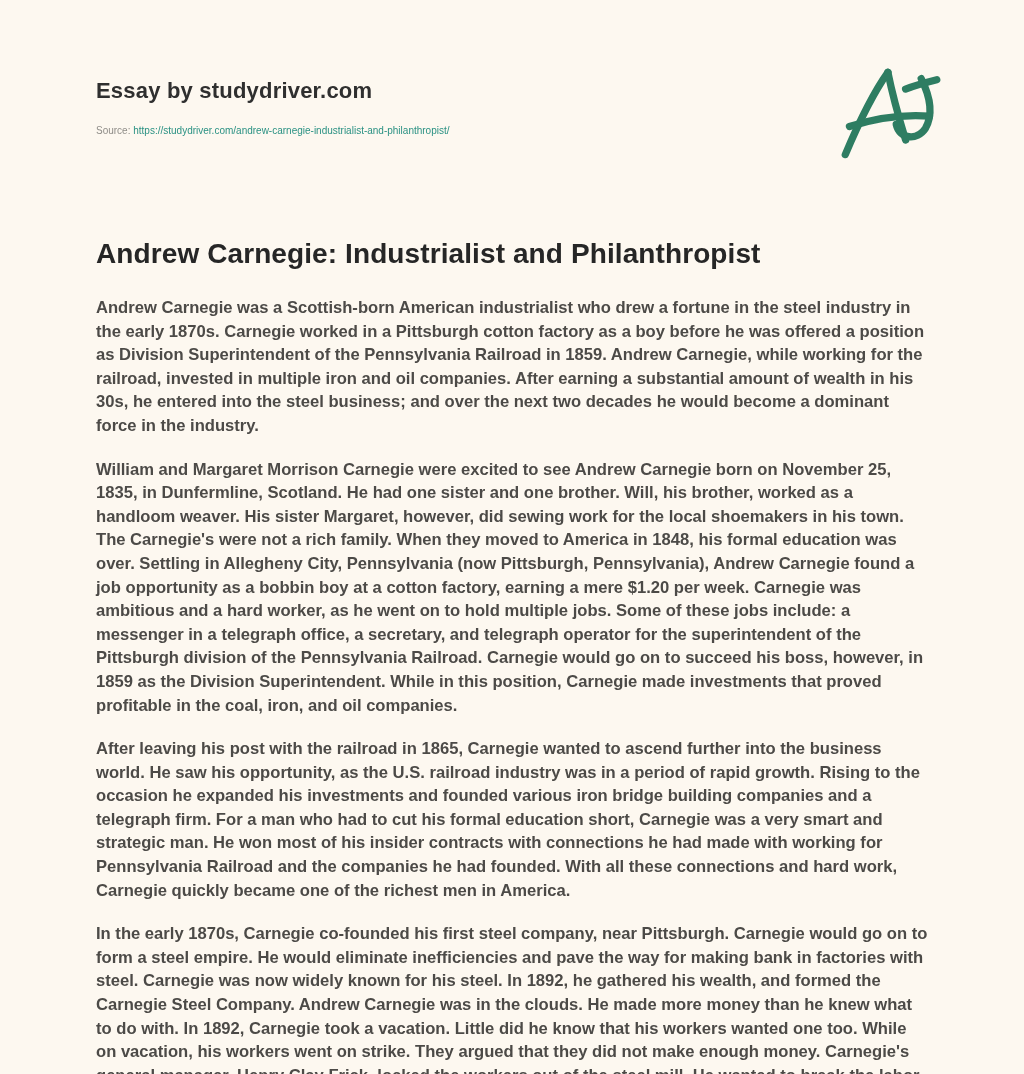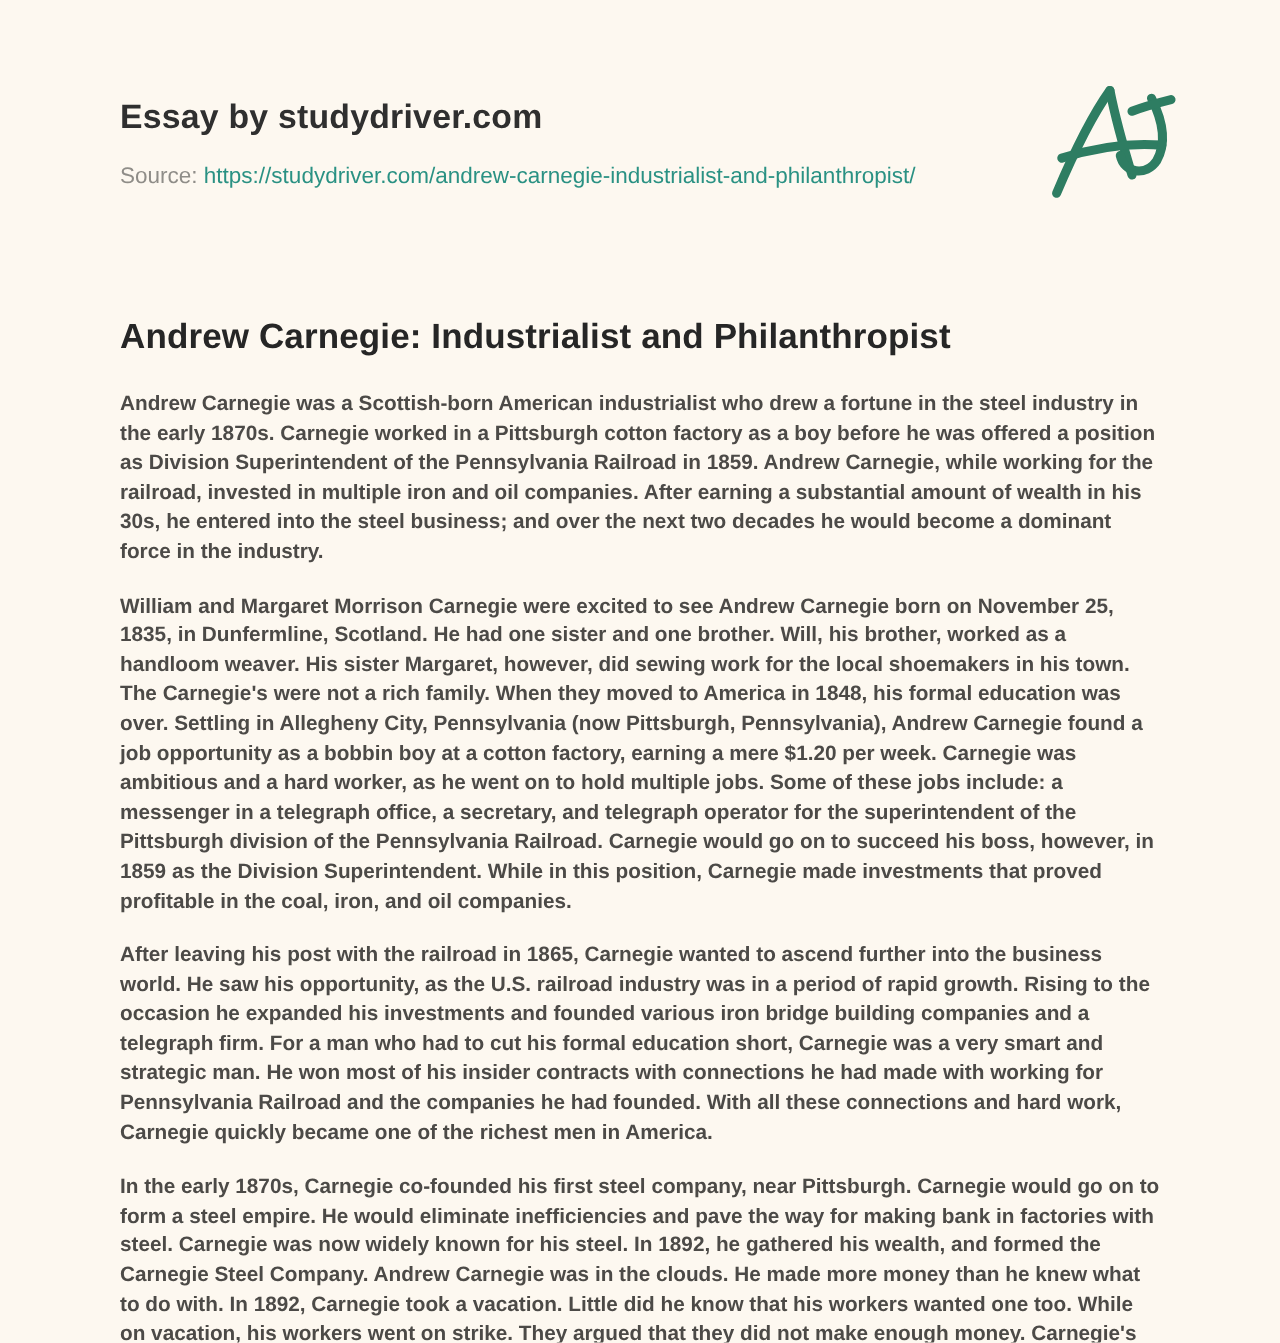--- a/index.html
+++ b/index.html
@@ -10,28 +10,28 @@
     background: #fdf8f0;
     font-family: "Liberation Sans", "DejaVu Sans", sans-serif;
   }
   .page {
     position: relative;
     width: 1024px;
     height: 1074px;
     padding: 78px 96px 0 96px;
   }
   .essay-by {
-    font-size: 27px;
+    font-size: 22px;
     font-weight: 700;
     color: #2f2f2f;
     letter-spacing: 0.2px;
   }
   .source-line {
     margin-top: 21px;
-    font-size: 18px;
+    font-size: 10px;
     color: #8f8d88;
   }
   .source-line a {
     color: #2a9183;
     text-decoration: none;
   }
   .brand-logo {
     position: absolute;
     top: 66px;
     right: 82px;

